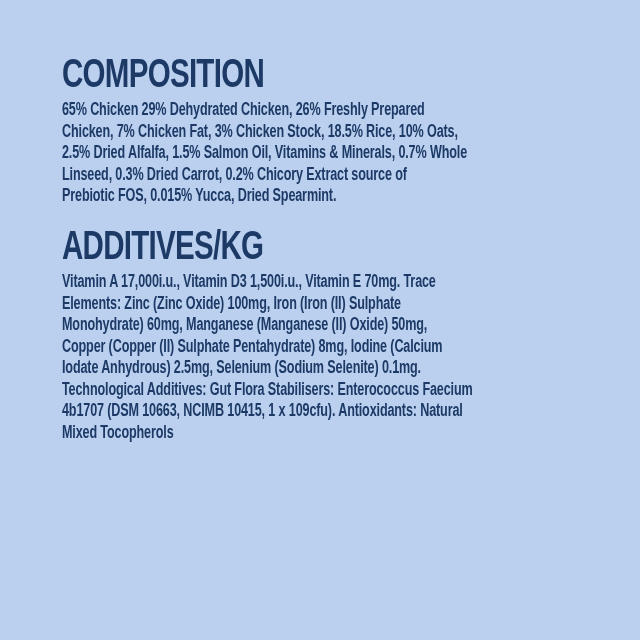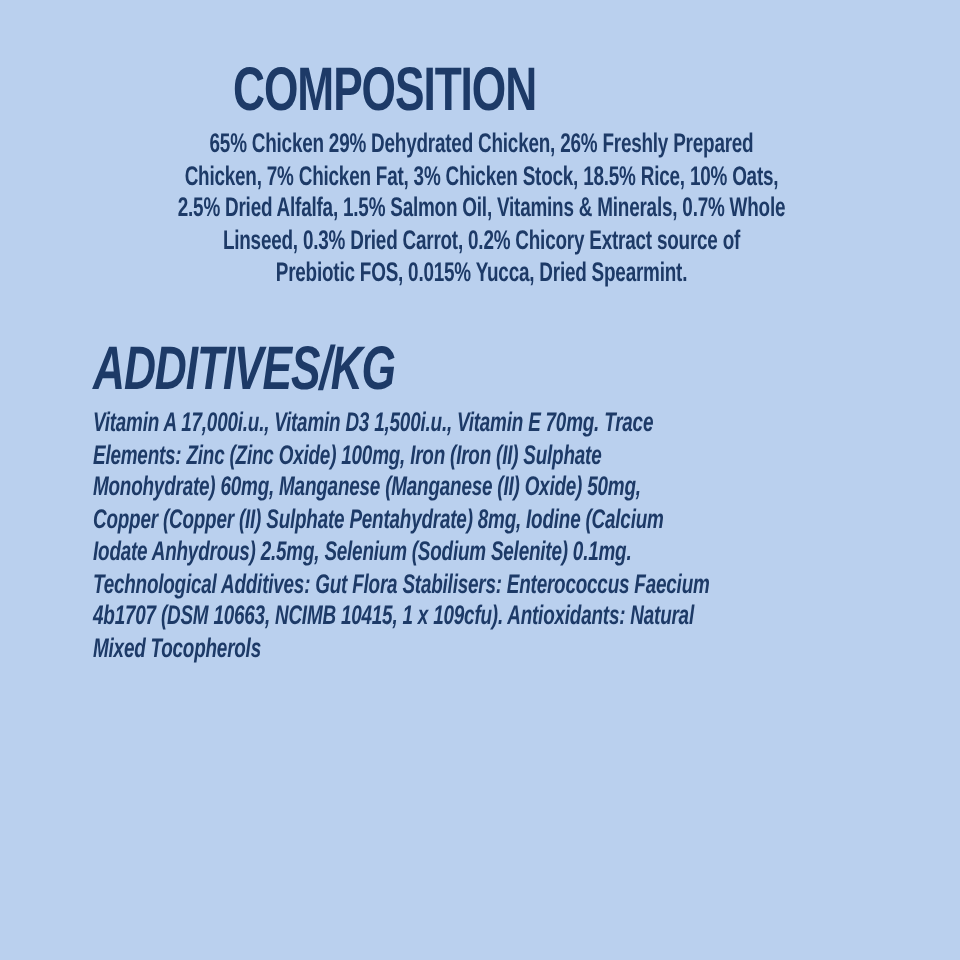--- a/index.html
+++ b/index.html
@@ -35,22 +35,22 @@
     width:740px;
     font-size:18px;
     font-weight:bold;
     line-height:21.5px;
     letter-spacing:-0.2px;
     color:var(--ink);
     transform:scaleX(0.70);
     transform-origin:left top;
     white-space:pre-line;
   }
-  #sec-composition{top:41px;text-align:center;}
-  #sec-additives{top:227px;font-style:italic;}
+  #sec-composition{top:55px;}
+  #sec-additives{top:227px;}
   #sec-analytical{top:448px;}
 </style>
 </head>
 <body>
 
 <div class="panel">
 
   <div class="section" id="sec-composition">
     <h2 class="sec-heading">COMPOSITION</h2>
     <p class="sec-body">65% Chicken 29% Dehydrated Chicken, 26% Freshly Prepared

